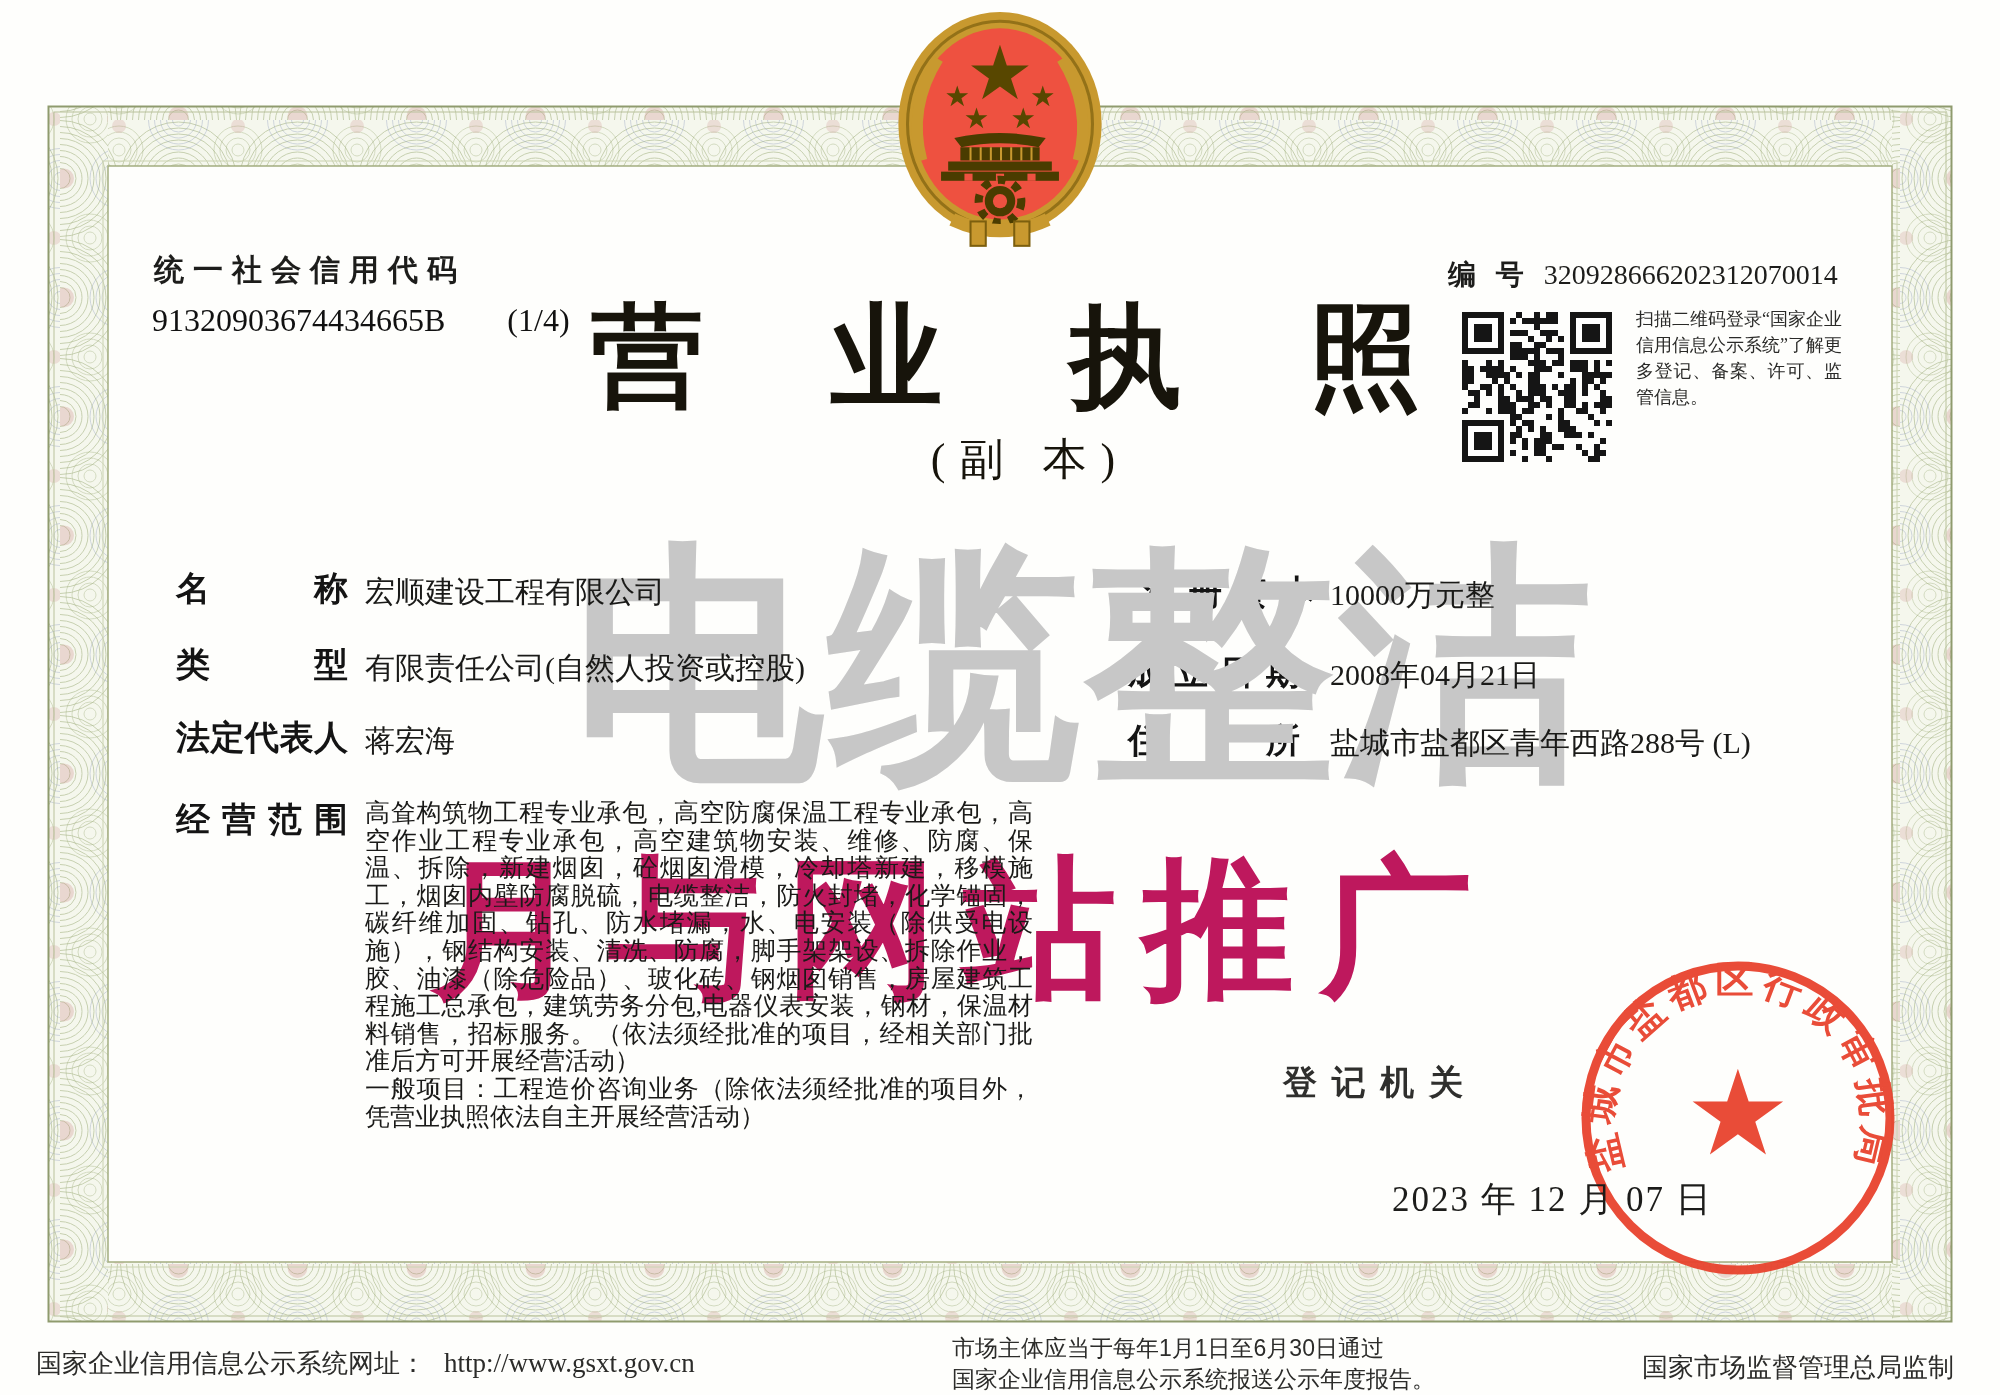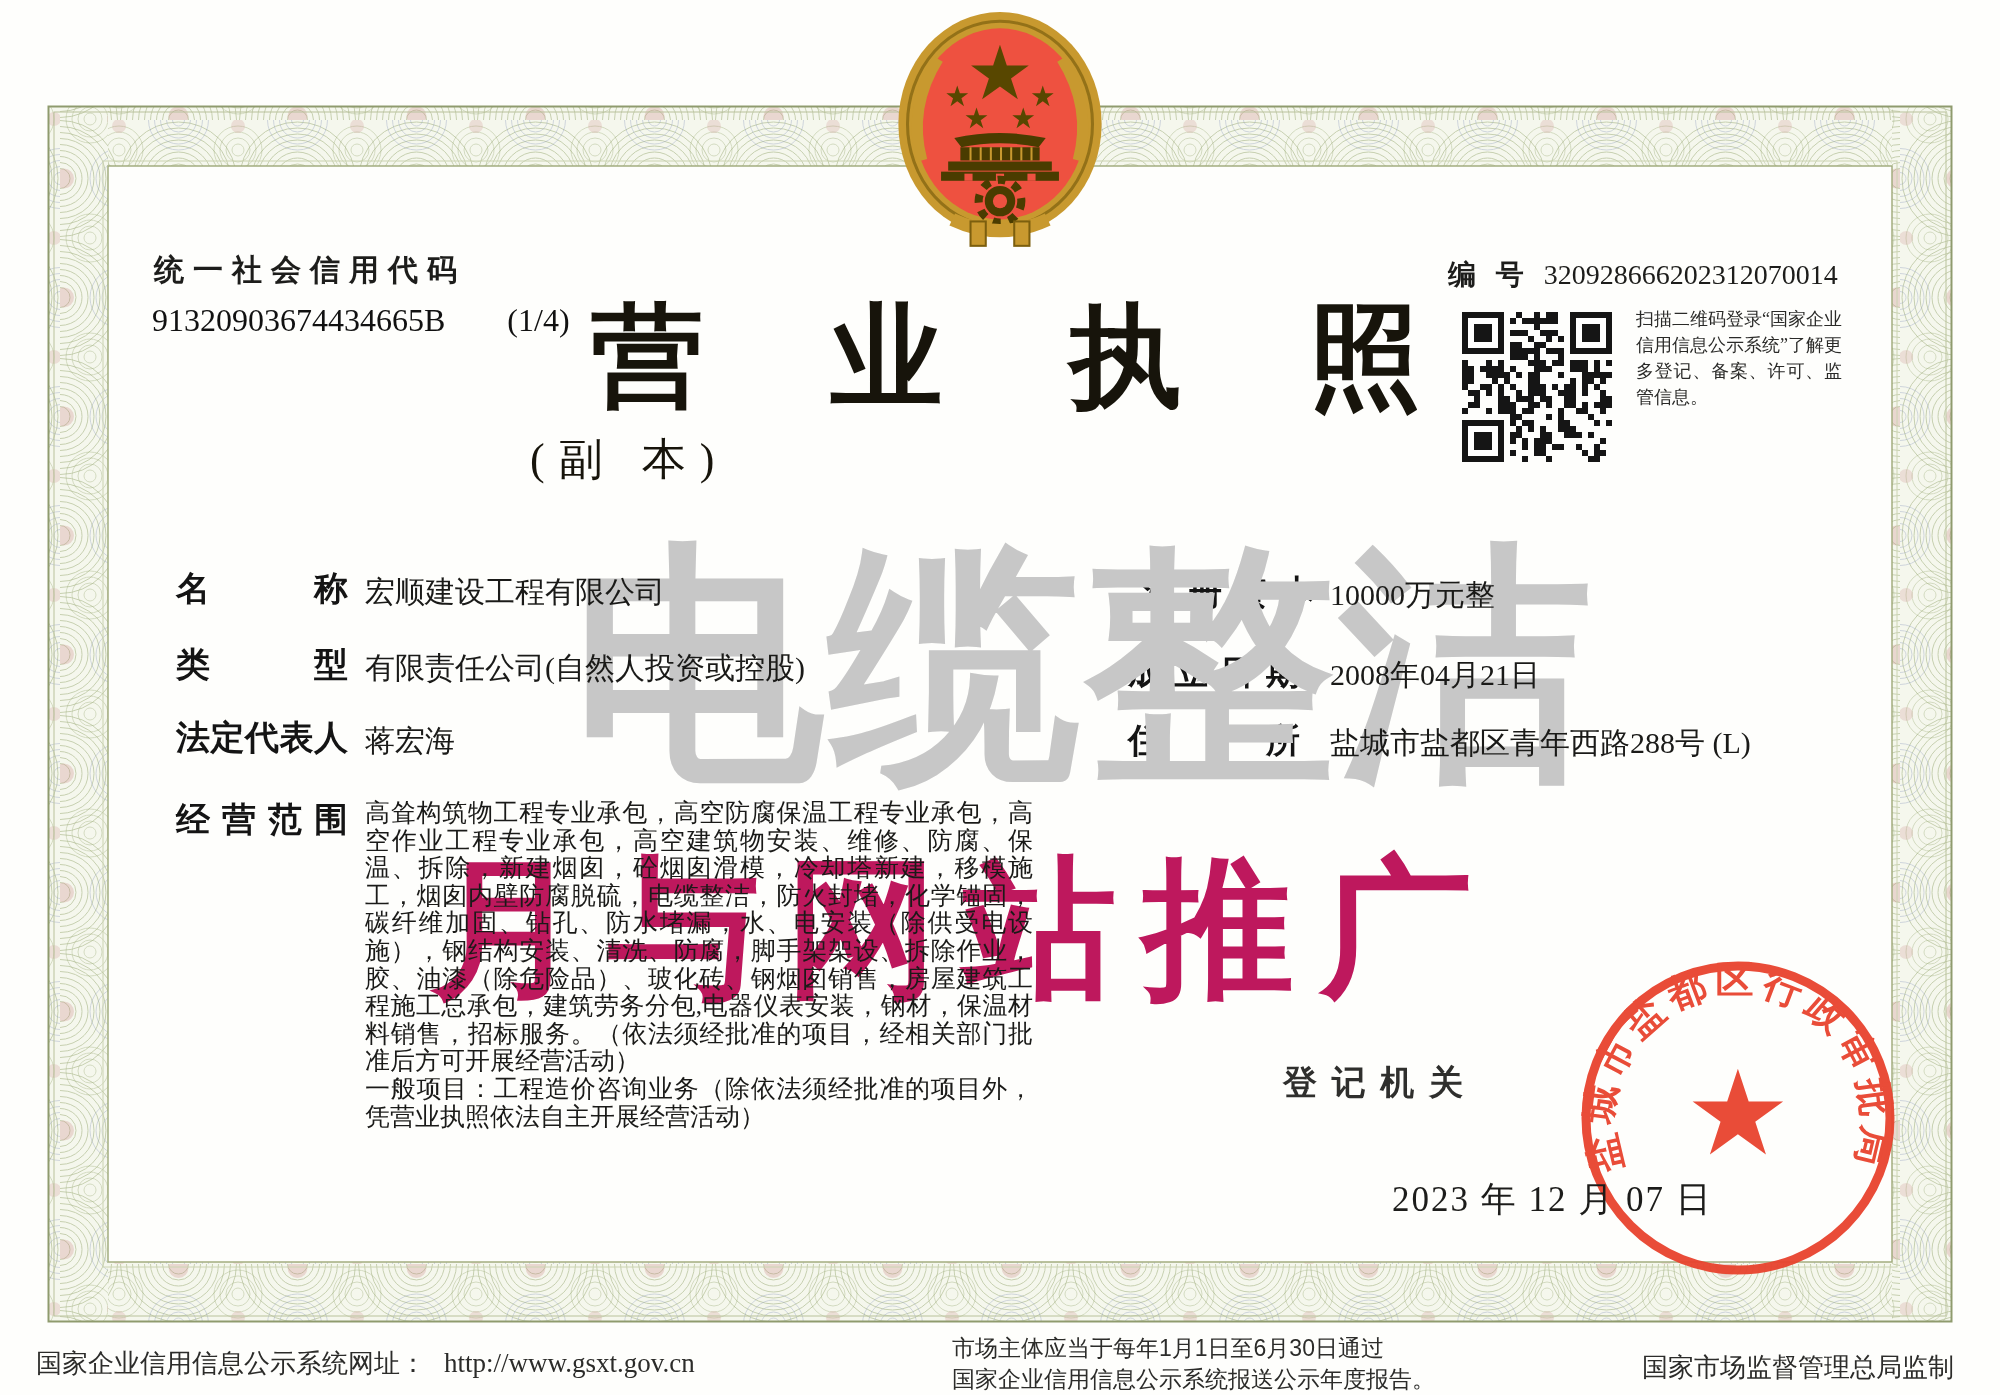--- a/index.html
+++ b/index.html
@@ -15,21 +15,21 @@
   #wm1{left:572px; top:498px; font-size:252px; letter-spacing:4px;}
   #wm2{left:430px; top:828px; font-size:152px; letter-spacing:26px; color:#be185d;}
   
   .z2{z-index:2;}
   #credit-label{left:154px; top:250px; font-family:"Liberation Sans", sans-serif; font-weight:bold; font-size:30px; letter-spacing:9px; color:#1d1d1b;}
   #credit-row{left:152px; top:302px; font-size:32px; color:#111;}
   #credit-copy{margin-left:62px;}
   #serial-row{left:1448px; top:256px; font-size:28px; color:#1d1d1b;}
   #serial-row .lbl{font-family:"Liberation Sans", sans-serif; font-weight:bold; letter-spacing:6px; margin-right:14px;}
   #doc-title{left:530px; top:282px; width:1000px; text-align:center; font-family:"Liberation Sans", sans-serif; font-weight:bold; font-size:112px; letter-spacing:48px; color:#17140b; white-space:nowrap;}
-  #doc-subtitle{left:530px; top:430px; width:1000px; text-align:left; font-size:44px; letter-spacing:14px; color:#17140b;}
+  #doc-subtitle{left:530px; top:430px; width:1000px; text-align:center; font-size:44px; letter-spacing:14px; color:#17140b;}
   
   #qr-box{left:1462px; top:312px; width:150px; height:150px;}
   #qr-caption{left:1636px; top:306px; width:206px; font-size:18px; line-height:26px; color:#2a2a28; text-align:justify;}
   
   .field-label{
     position:absolute; font-family:"Liberation Sans", sans-serif; font-weight:bold; font-size:34px; color:#141414;
     width:172px; text-align:justify; text-align-last:justify; white-space:normal;
   }
   .field-value{position:absolute; font-size:30px; color:#1a1a18; white-space:nowrap;}
   #scope-text{position:absolute; left:365px; top:799px; width:668px; font-size:25px; line-height:27.6px; color:#1a1a18; text-align:justify; z-index:2;}

